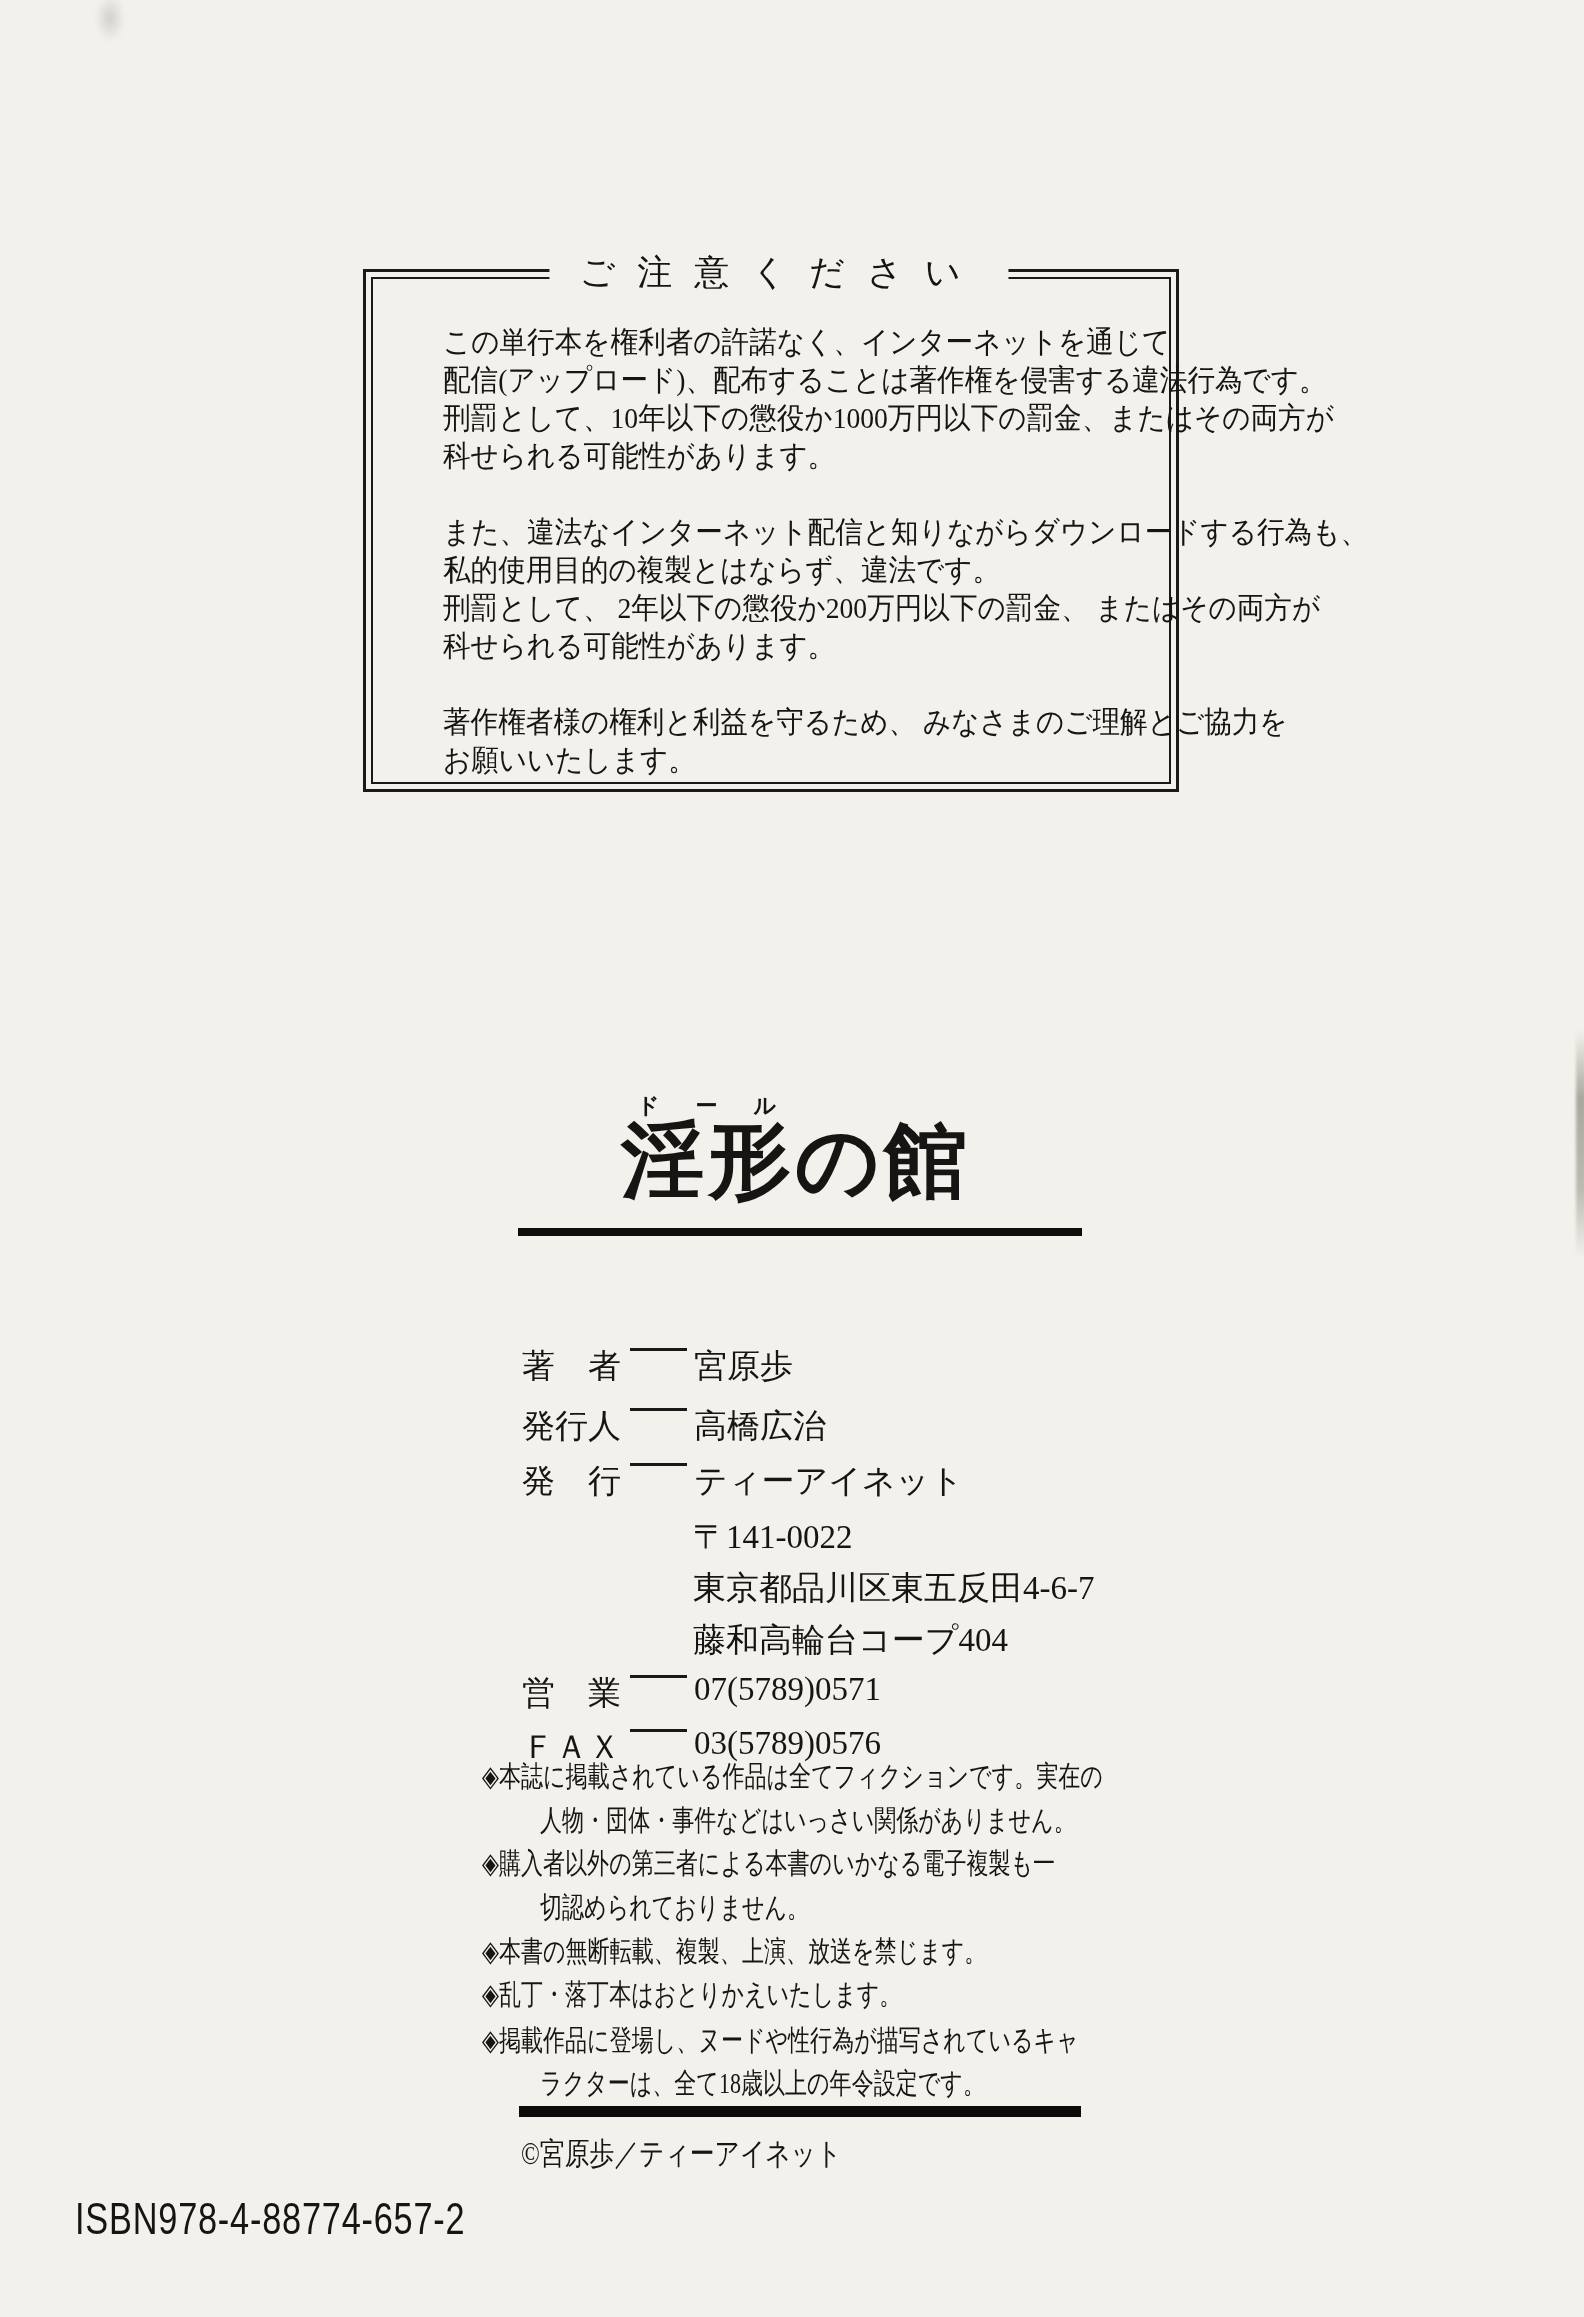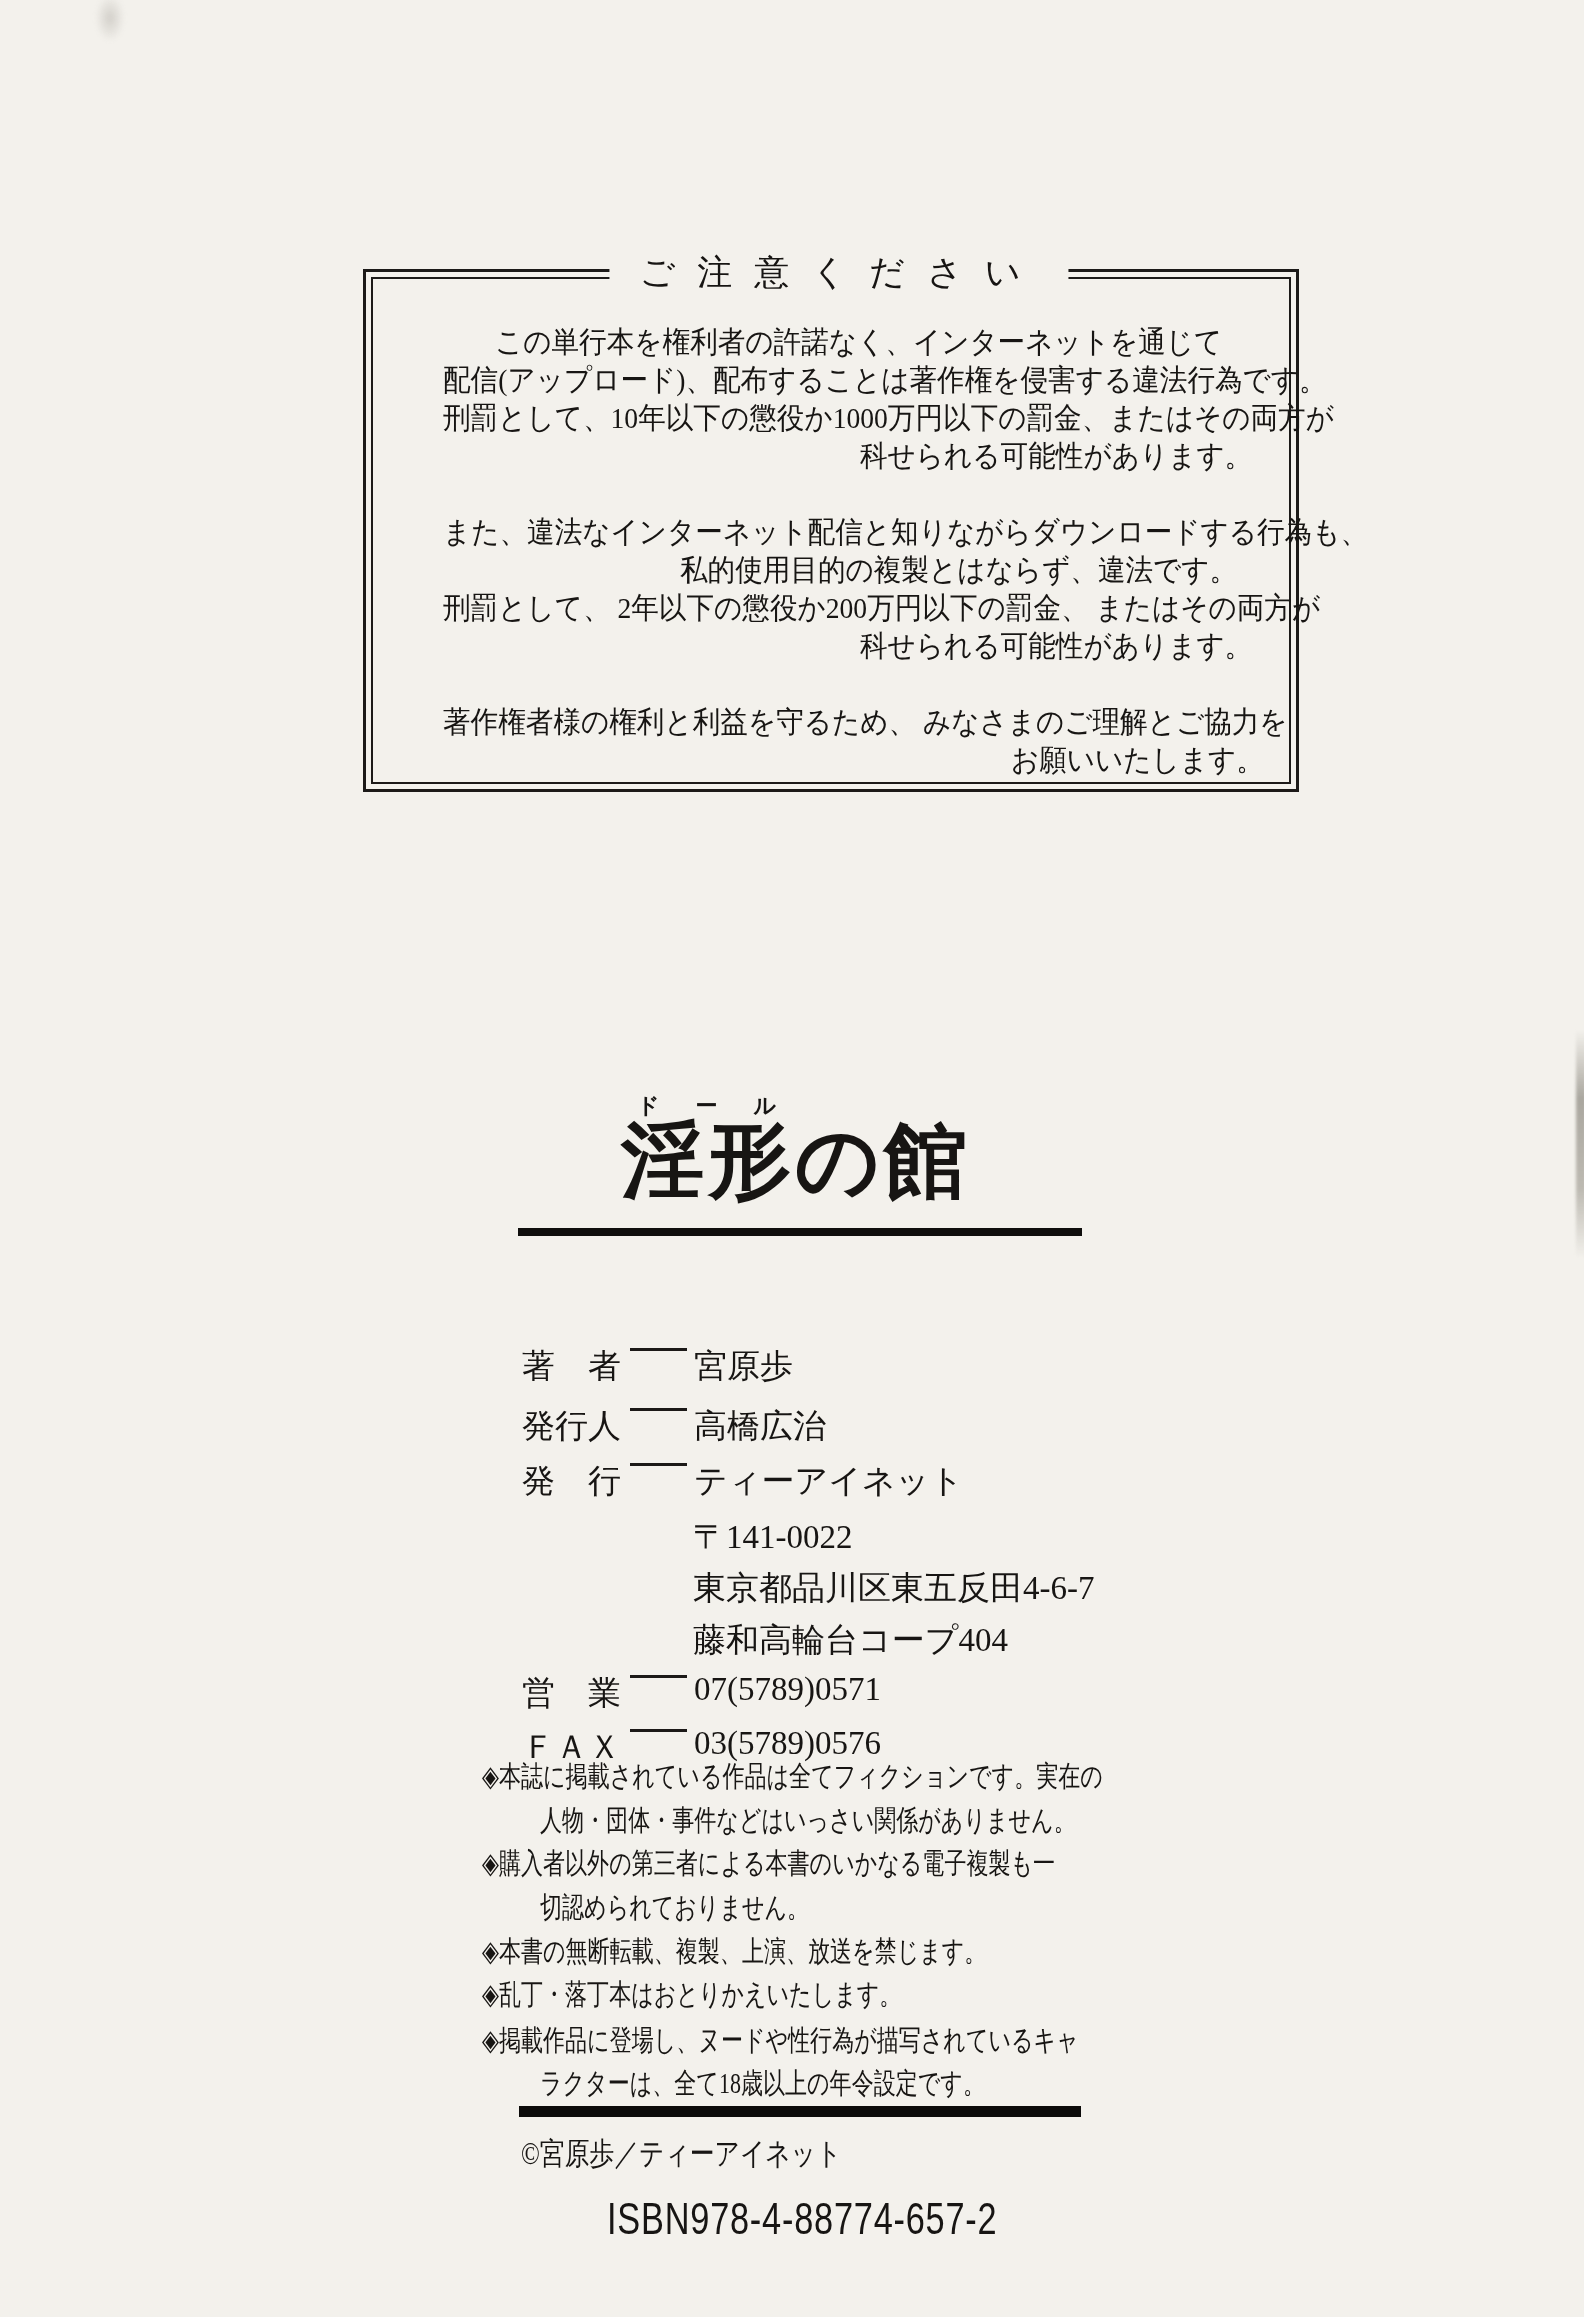--- a/index.html
+++ b/index.html
@@ -18,22 +18,22 @@
     background:radial-gradient(closest-side,#c8c5bf,rgba(200,197,191,0));
     filter:blur(2px);opacity:.75;
   }
   .edge-band-right{
     position:absolute;right:-2px;top:1030px;width:10px;height:228px;
     background:linear-gradient(to bottom,rgba(150,147,140,0),#aaa79f 30%,#bdbab2 70%,rgba(170,167,160,0));
     filter:blur(1.5px);
   }
   
   .notice-box{
-    position:absolute;left:363px;top:269px;width:936px;height:523px;
-    border:3px solid #1c1a18;box-sizing:border-box;text-align:right;
+    position:absolute;left:363px;top:269px;width:816px;height:523px;
+    border:3px solid #1c1a18;box-sizing:border-box;
   }
   .notice-inner{position:absolute;left:5px;top:5px;right:5px;bottom:5px;border:2px solid #1c1a18;}
   .notice-legend{
     position:absolute;top:-23px;left:50%;
     transform:translateX(calc(-50% + 8px));
     background:#f3f1ec;
     padding:0 26px 0 30px;
     font-size:35px;line-height:48px;letter-spacing:22px;
     white-space:nowrap;font-weight:500;
   }
@@ -69,21 +69,21 @@
     position:absolute;left:482px;height:44px;line-height:44px;
     font-size:29px;white-space:nowrap;
   }
   .note-line>span{display:inline-block;transform:scaleX(.76);transform-origin:0 50%;}
   .note-line.cont{left:540px;}
   
   .footer-rule{position:absolute;left:519px;top:2106px;width:562px;height:11px;background:#0c0b0a;}
   .copyright-line{position:absolute;left:521px;top:2131px;height:46px;line-height:46px;font-size:31px;white-space:nowrap;}
   .copyright-line>span{display:inline-block;transform:scaleX(.80);transform-origin:0 50%;}
   .isbn-line{
-    position:absolute;left:0;top:2193px;width:1584px;text-align:center;
+    position:absolute;left:0;top:2193px;width:1584px;
     font-family:"Liberation Sans","DejaVu Sans",sans-serif;
     font-size:44px;height:51px;line-height:51px;white-space:nowrap;
   }
   .isbn-line>span{display:inline-block;transform:scaleX(.78);margin-left:20px;letter-spacing:1px;}
 </style>
 </head>
 <body>
 
 <div class="page">
 

